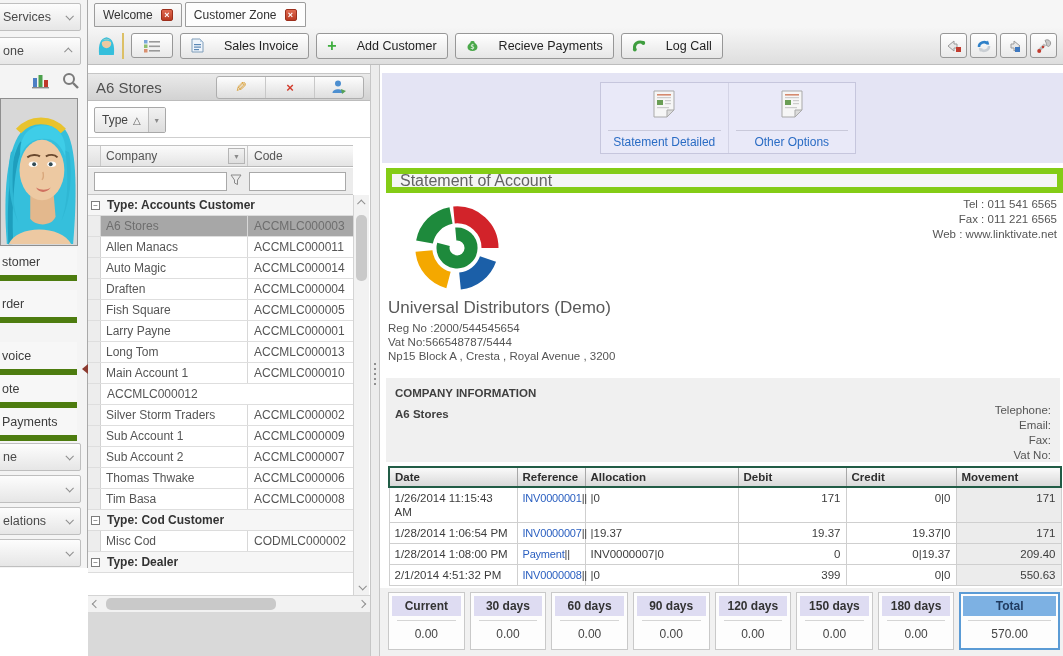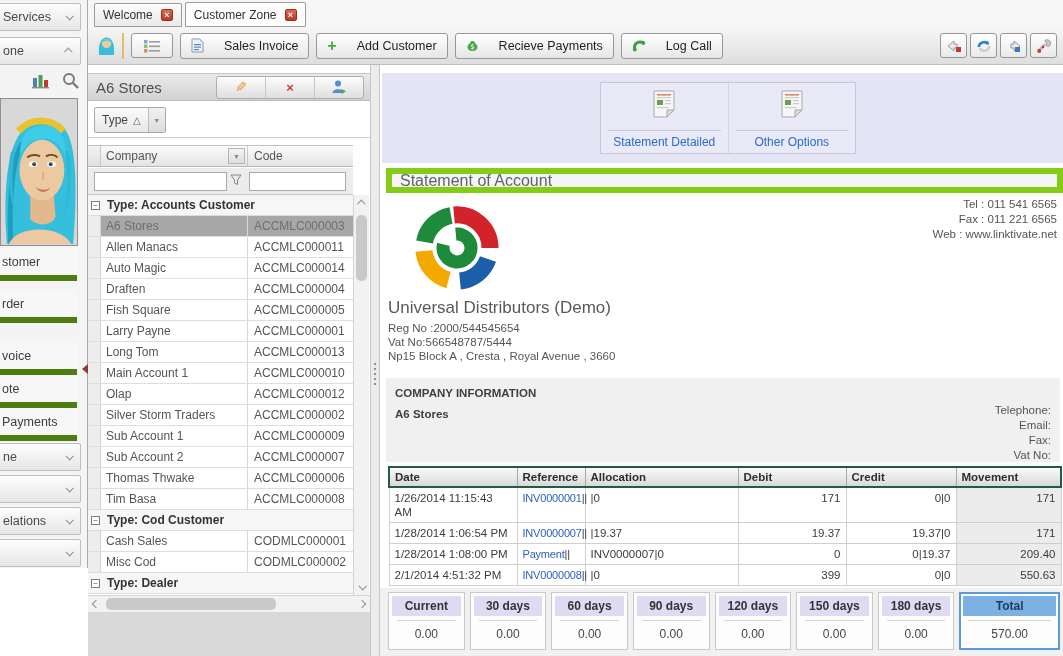--- a/index.html
+++ b/index.html
@@ -380,21 +380,20 @@
           <span class="c1">Long Tom</span>
           <span class="c2">ACCMLC000013</span>
         </div>
       <div class="lrow">
           <span class="gut"></span>
           <span class="c1">Main Account 1</span>
           <span class="c2">ACCMLC000010</span>
         </div>
       <div class="lrow">
           <span class="gut"></span>
-          <span class="c1">Olap</span>
           <span class="c2">ACCMLC000012</span>
         </div>
       <div class="lrow">
           <span class="gut"></span>
           <span class="c1">Silver Storm Traders</span>
           <span class="c2">ACCMLC000002</span>
         </div>
       <div class="lrow">
           <span class="gut"></span>
           <span class="c1">Sub Account 1</span>
@@ -412,25 +411,20 @@
         </div>
       <div class="lrow">
           <span class="gut"></span>
           <span class="c1">Tim Basa</span>
           <span class="c2">ACCMLC000008</span>
         </div>
       <div class="lgroup">
         <span class="cbox">−</span>
         <span class="glabel">Type: Cod Customer</span>
       </div>
-      <div class="lrow">
-          <span class="gut"></span>
-          <span class="c1">Cash Sales</span>
-          <span class="c2">CODMLC000001</span>
-        </div>
       <div class="lrow">
           <span class="gut"></span>
           <span class="c1">Misc Cod</span>
           <span class="c2">CODMLC000002</span>
         </div>
       <div class="lgroup">
         <span class="cbox">−</span>
         <span class="glabel">Type: Dealer</span>
       </div>
     </div>
@@ -519,21 +513,21 @@
           <path d="M 32.5 41 A 33 33 0 0 1 59 14.5" stroke="#1e8a3c" stroke-width="17"></path>
           <path d="M 63.8 33 A 14 14 0 1 1 51.5 43.4" stroke="#1e8a3c" stroke-width="13"></path>
         </g>
       </svg>
     </div>
 
     <div id="coname">Universal Distributors (Demo)</div>
     <div id="codetails">
       <div>Reg No :2000/544545654</div>
       <div>Vat No:566548787/5444</div>
-      <div>Np15 Block A , Cresta , Royal Avenue , 3660</div>
+      <div>Np15 Block A , Cresta , Royal Avenue , 3200</div>
     </div>
 
     <div id="infopanel">
       <span class="h">COMPANY INFORMATION</span>
       <span class="cust">A6 Stores</span>
       <span class="rlabels">
         <div>Telephone:</div>
         <div>Email:</div>
         <div>Fax:</div>
         <div>Vat No:</div>

